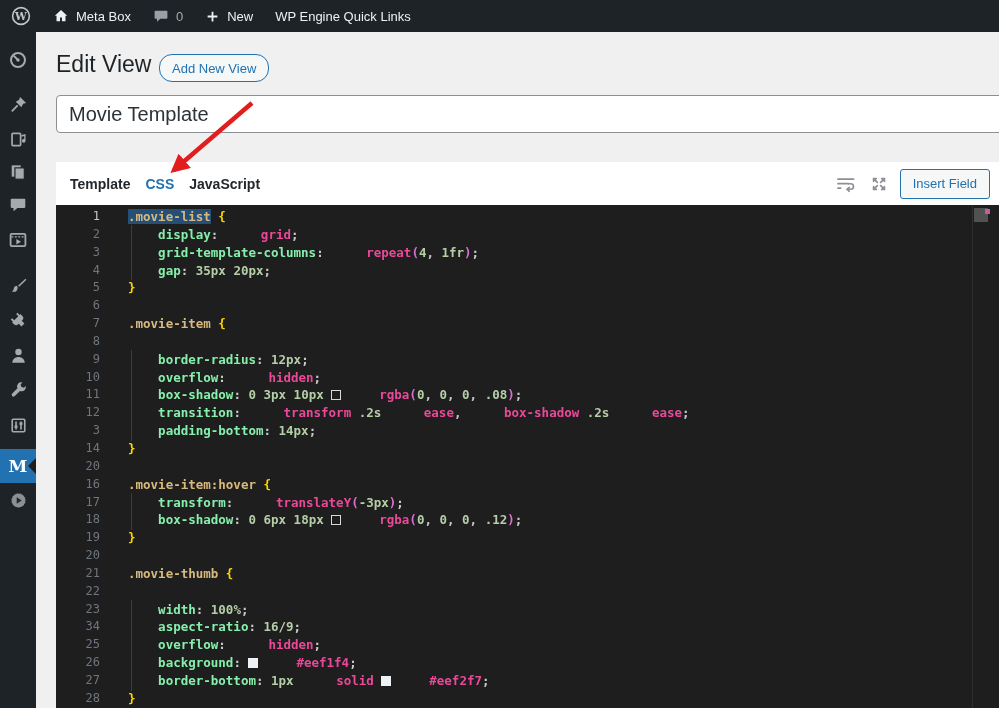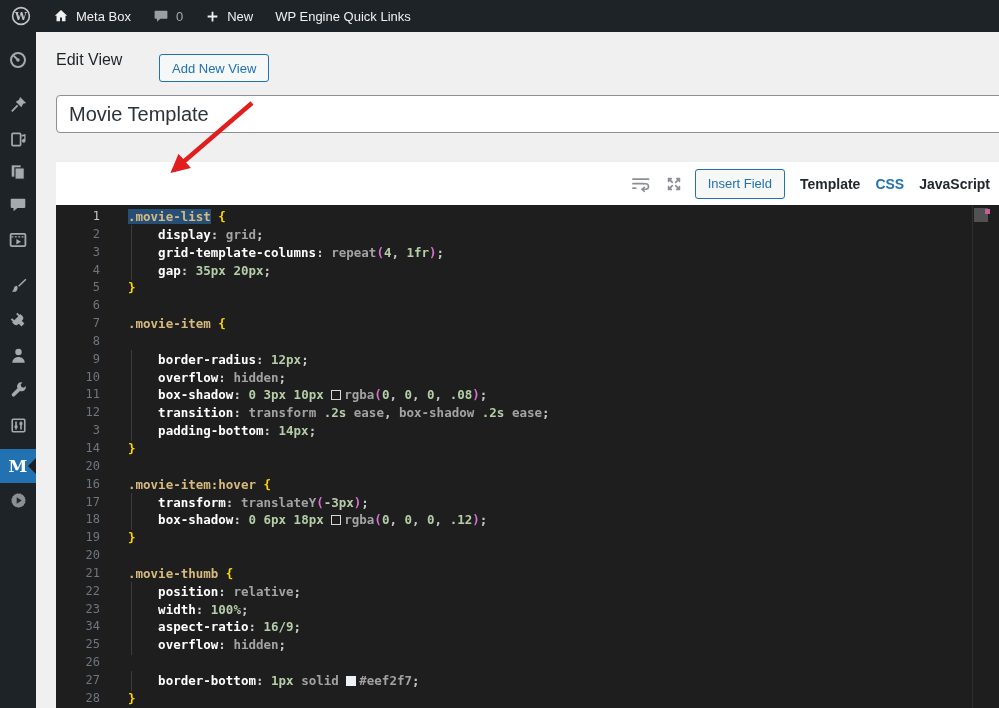--- a/index.html
+++ b/index.html
@@ -17,23 +17,23 @@
   
   #sidebar{position:absolute;top:32px;left:0;width:36px;height:676px;background:#1d2327;z-index:25;}
   .sb-item{position:absolute;left:0;width:36px;height:34px;display:flex;align-items:center;justify-content:center;}
   .sb-item svg{display:block;}
   .sb-item.active{background:#2271b1;}
   .sb-item.active::after{content:"";position:absolute;right:0;top:50%;margin-top:-8px;
       border:8px solid transparent;border-right-color:#1e1e1e;border-left-width:0;}
   .sb-m{color:#fff;font-family:"DejaVu Serif",serif;font-weight:bold;font-size:17px;line-height:1;}
 
   
-  #page-title{position:absolute;left:56px;top:51px;margin:0;font-size:16px;font-weight:400;color:#1d2327;}
+  #page-title{position:absolute;left:56px;top:51px;margin:0;font-size:23px;font-weight:400;color:#1d2327;}
   .btn-secondary{position:absolute;display:inline-flex;align-items:center;justify-content:center;
-      background:#f6f7f7;border:1px solid #2271b1;border-radius:3px;color:#2271b1;
+      background:#f6f7f7;border:1px solid #2271b1;border-radius:13px;color:#2271b1;
       font-size:13px;font-family:"Liberation Sans",sans-serif;cursor:pointer;padding:0 12px;box-sizing:border-box;}
   #add-new-btn{left:159px;top:54px;height:28px;}
   #view-title-input{position:absolute;left:56px;top:95px;width:952px;height:38px;box-sizing:border-box;
       border:1px solid #8c8f94;border-radius:4px;background:#fff;padding:0 12px;
       font-size:20px;color:#2c3338;font-family:"Liberation Sans",sans-serif;}
 
   
   #panel{position:absolute;left:56px;top:162px;width:952px;height:560px;background:#fff;}
   #tabbar{height:43px;display:flex;align-items:center;padding:0 18px 0 14px;gap:15px;}
   .tab{font-size:14px;font-weight:700;color:#23282d;cursor:pointer;}
@@ -44,24 +44,24 @@
 
   
   #editor{position:absolute;left:0;right:0;top:43px;bottom:0;background:#1e1e1e;overflow:hidden;
       font-family:"DejaVu Sans Mono",monospace;font-size:12.5px;font-weight:600;padding-top:3px;}
   .line{display:flex;height:17.85px;line-height:17.85px;white-space:pre;}
   .ln{flex:0 0 44px;text-align:right;padding-right:8px;color:#6e7681;font-size:12px;font-weight:400;}
   .line.active .ln{color:#c6c6c6;}
   .code{padding-left:20px;color:#d4d4d4;}
   .tok-selhl{background:#264f78;color:#d7ba7d;}
   .tok-sel{color:#d7ba7d;}
-  .tok-prop{color:#ffffff;}
+  .tok-prop{color:#86efac;}
   .tok-pun{color:#c8c8c8;}
   .tok-num{color:#b5cea8;}
-  .tok-val{color:#a3a3a3;}
+  .tok-val{color:#ec4899;margin-left:35px;}
   .tok-brc{color:#ffd700;}
   .tok-prn{color:#da70d6;}
   .tok-ind{position:relative;display:inline-block;}
   .tok-ind::before{content:"";position:absolute;left:3px;top:-1px;bottom:-1px;width:1px;background:#3c3c3c;}
   .swatch{display:inline-block;width:10px;height:10px;margin:0 3px -1px 0;}
   .swatch.outline{border:1px solid #d8d8d8;background:transparent;box-sizing:border-box;}
 
   
   #ed-scroll-line{position:absolute;left:916px;top:43px;bottom:0;width:1px;background:#2e2e2e;}
   #ed-scroll-thumb{position:absolute;left:918px;top:46px;width:14px;height:14px;background:#515151;}
@@ -217,45 +217,45 @@
       </div>
     </aside>
 
   <h1 id="page-title">Edit View</h1>
   <button class="btn-secondary" id="add-new-btn">Add New View</button>
 
   <input id="view-title-input" type="text" value="Movie Template" style="">
 
   <div id="panel">
     <div id="tabbar">
+      <span id="tabs-host" style="display:flex;gap:15px;align-items:center;">
+          <span class="tab">Template</span>
+          <span class="tab active">CSS</span>
+          <span class="tab">JavaScript</span>
+        </span>
       <span id="tab-toolbar">
         <span class="icon-btn">
           <svg width="22" height="22" viewBox="0 0 22 22" fill="none" stroke="#8c8f94" stroke-width="1.8" stroke-linecap="round">
             <path d="M3 6.2h15.5"></path>
             <path d="M3 10.7h10.5"></path>
             <path d="M13.5 10.7h2.2a2.8 2.8 0 0 1 0 5.6h-3.4" stroke-width="1.6"></path>
             <path d="M14.3 14.3l-2.2 2 2.2 2" stroke-width="1.6"></path>
             <path d="M3 15.2h4.6" stroke-dasharray="2.6 2"></path>
           </svg>
         </span>
         <span class="icon-btn">
           <svg width="22" height="22" viewBox="0 0 22 22" fill="none" stroke="#8c8f94" stroke-width="1.7" stroke-linecap="round">
             <path d="M9.3 9.3L5.6 5.6M5.6 8.3V5.6h2.7"></path>
             <path d="M12.7 9.3l3.7-3.7M13.7 5.6h2.7v2.7"></path>
             <path d="M9.3 12.7l-3.7 3.7M5.6 13.7v2.7h2.7"></path>
             <path d="M12.7 12.7l3.7 3.7M13.7 16.4h2.7v-2.7"></path>
           </svg>
         </span>
         <button class="btn-secondary" id="insert-field-btn">Insert Field</button>
       </span>
-      <span id="tabs-host" style="display:flex;gap:15px;align-items:center;">
-          <span class="tab">Template</span>
-          <span class="tab active">CSS</span>
-          <span class="tab">JavaScript</span>
-        </span>
     </div>
     <div id="editor">
         <div class="line active"><span class="ln">1</span><span class="code"><span class="tok-selhl">.movie-list</span><span class="tok-pun"> </span><span class="tok-brc">{</span></span></div>
         <div class="line"><span class="ln">2</span><span class="code"><span class="tok-ind">    </span><span class="tok-prop">display</span><span class="tok-pun">: </span><span class="tok-val">grid</span><span class="tok-pun">;</span></span></div>
         <div class="line"><span class="ln">3</span><span class="code"><span class="tok-ind">    </span><span class="tok-prop">grid-template-columns</span><span class="tok-pun">: </span><span class="tok-val">repeat</span><span class="tok-prn">(</span><span class="tok-num">4</span><span class="tok-pun">, </span><span class="tok-num">1fr</span><span class="tok-prn">)</span><span class="tok-pun">;</span></span></div>
         <div class="line"><span class="ln">4</span><span class="code"><span class="tok-ind">    </span><span class="tok-prop">gap</span><span class="tok-pun">: </span><span class="tok-num">35px</span><span class="tok-pun"> </span><span class="tok-num">20px</span><span class="tok-pun">;</span></span></div>
         <div class="line"><span class="ln">5</span><span class="code"><span class="tok-brc">}</span></span></div>
         <div class="line"><span class="ln">6</span><span class="code"></span></div>
         <div class="line"><span class="ln">7</span><span class="code"><span class="tok-sel">.movie-item</span><span class="tok-pun"> </span><span class="tok-brc">{</span></span></div>
         <div class="line"><span class="ln">8</span></div>
@@ -265,25 +265,25 @@
         <div class="line"><span class="ln">12</span><span class="code"><span class="tok-ind">    </span><span class="tok-prop">transition</span><span class="tok-pun">: </span><span class="tok-val">transform</span><span class="tok-pun"> </span><span class="tok-num">.2s</span><span class="tok-pun"> </span><span class="tok-val">ease</span><span class="tok-pun">, </span><span class="tok-val">box-shadow</span><span class="tok-pun"> </span><span class="tok-num">.2s</span><span class="tok-pun"> </span><span class="tok-val">ease</span><span class="tok-pun">;</span></span></div>
         <div class="line"><span class="ln">3</span><span class="code"><span class="tok-ind">    </span><span class="tok-prop">padding-bottom</span><span class="tok-pun">: </span><span class="tok-num">14px</span><span class="tok-pun">;</span></span></div>
         <div class="line"><span class="ln">14</span><span class="code"><span class="tok-brc">}</span></span></div>
         <div class="line"><span class="ln">20</span><span class="code"></span></div>
         <div class="line"><span class="ln">16</span><span class="code"><span class="tok-sel">.movie-item:hover</span><span class="tok-pun"> </span><span class="tok-brc">{</span></span></div>
         <div class="line"><span class="ln">17</span><span class="code"><span class="tok-ind">    </span><span class="tok-prop">transform</span><span class="tok-pun">: </span><span class="tok-val">translateY</span><span class="tok-prn">(</span><span class="tok-num">-3px</span><span class="tok-prn">)</span><span class="tok-pun">;</span></span></div>
         <div class="line"><span class="ln">18</span><span class="code"><span class="tok-ind">    </span><span class="tok-prop">box-shadow</span><span class="tok-pun">: </span><span class="tok-num">0</span><span class="tok-pun"> </span><span class="tok-num">6px</span><span class="tok-pun"> </span><span class="tok-num">18px</span><span class="tok-pun"> </span><span class="swatch outline"></span><span class="tok-val">rgba</span><span class="tok-prn">(</span><span class="tok-num">0</span><span class="tok-pun">, </span><span class="tok-num">0</span><span class="tok-pun">, </span><span class="tok-num">0</span><span class="tok-pun">, </span><span class="tok-num">.12</span><span class="tok-prn">)</span><span class="tok-pun">;</span></span></div>
         <div class="line"><span class="ln">19</span><span class="code"><span class="tok-brc">}</span></span></div>
         <div class="line"><span class="ln">20</span><span class="code"></span></div>
         <div class="line"><span class="ln">21</span><span class="code"><span class="tok-sel">.movie-thumb</span><span class="tok-pun"> </span><span class="tok-brc">{</span></span></div>
-        <div class="line"><span class="ln">22</span><span class="code"><span class="tok-ind">    </span><span class="tok-prop">position</span><span class="tok-pun">: </span><span class="tok-val">relative</span><span class="tok-pun">;</span></span></div>
+        <div class="line"><span class="ln">22</span></div>
         <div class="line"><span class="ln">23</span><span class="code"><span class="tok-ind">    </span><span class="tok-prop">width</span><span class="tok-pun">: </span><span class="tok-num">100%</span><span class="tok-pun">;</span></span></div>
         <div class="line"><span class="ln">34</span><span class="code"><span class="tok-ind">    </span><span class="tok-prop">aspect-ratio</span><span class="tok-pun">: </span><span class="tok-num">16/9</span><span class="tok-pun">;</span></span></div>
         <div class="line"><span class="ln">25</span><span class="code"><span class="tok-ind">    </span><span class="tok-prop">overflow</span><span class="tok-pun">: </span><span class="tok-val">hidden</span><span class="tok-pun">;</span></span></div>
-        <div class="line"><span class="ln">26</span></div>
+        <div class="line"><span class="ln">26</span><span class="code"><span class="tok-ind">    </span><span class="tok-prop">background</span><span class="tok-pun">: </span><span class="swatch" style="background: rgb(238, 241, 244);"></span><span class="tok-val">#eef1f4</span><span class="tok-pun">;</span></span></div>
         <div class="line"><span class="ln">27</span><span class="code"><span class="tok-ind">    </span><span class="tok-prop">border-bottom</span><span class="tok-pun">: </span><span class="tok-num">1px</span><span class="tok-pun"> </span><span class="tok-val">solid</span><span class="tok-pun"> </span><span class="swatch" style="background: rgb(238, 242, 247);"></span><span class="tok-val">#eef2f7</span><span class="tok-pun">;</span></span></div>
         <div class="line"><span class="ln">28</span><span class="code"><span class="tok-brc">}</span></span></div>
       </div>
     <div id="ed-scroll-line"></div>
     <div id="ed-scroll-thumb"></div>
     <div id="ed-annot-dot"></div>
   </div>
 
   <svg id="arrow-svg">
     <defs>

